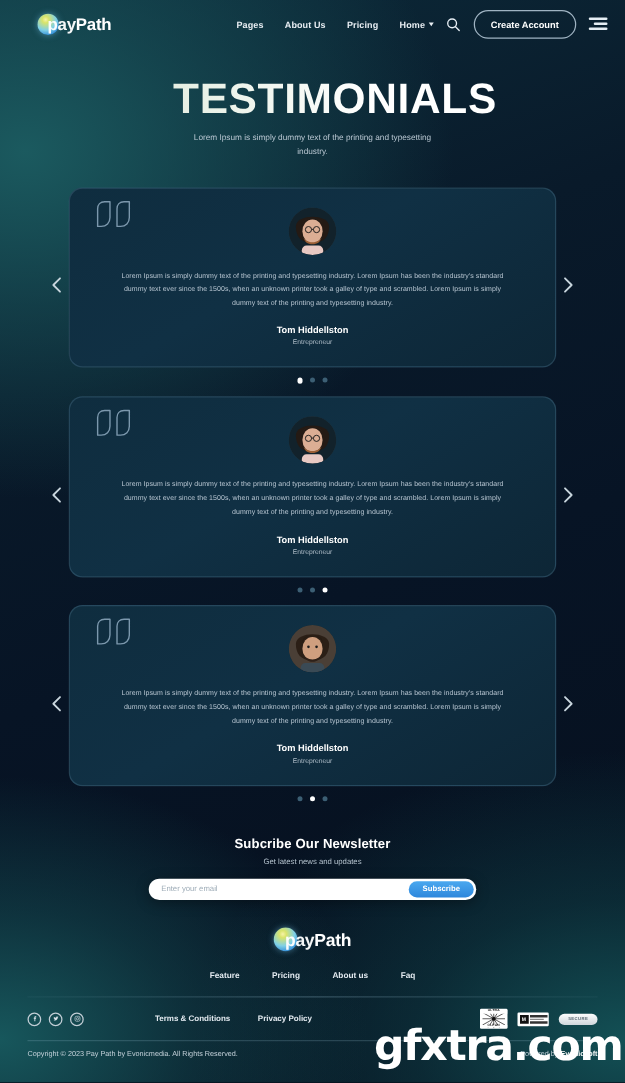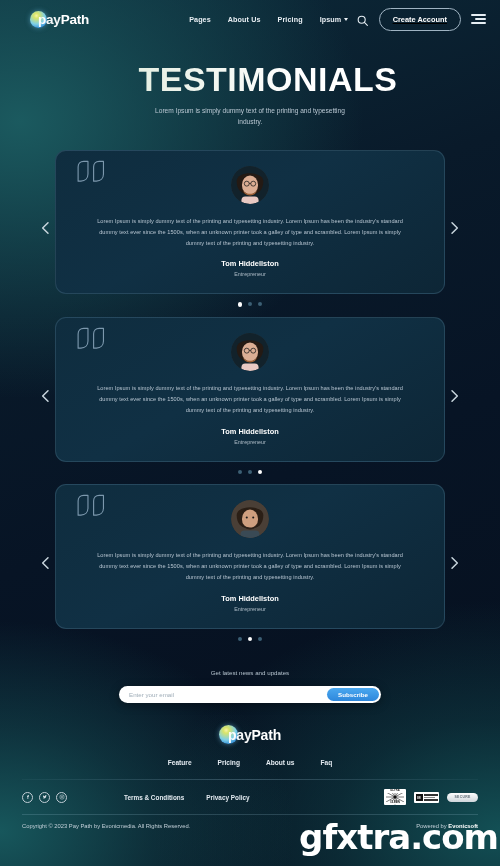--- a/index.html
+++ b/index.html
@@ -53,21 +53,21 @@
     font-size: 7.2px; font-weight: 700; color: #e8eef3;
     letter-spacing: 0.1px; white-space: nowrap;
     display: flex; align-items: center; gap: 3px;
   }
   .caret {
     width: 0; height: 0;
     border-left: 2.6px solid transparent;
     border-right: 2.6px solid transparent;
     border-top: 3.2px solid #e8eef3;
   }
-  .nav-right { margin-left: auto; display: flex; align-items: center; gap: 10px; text-decoration: underline; }
+  .nav-right { margin-left: auto; display: flex; align-items: center; gap: 10px; }
   .search-ico { width: 13px; height: 13px; display: block; }
   .cta {
     border: 1px solid #9fb3c2;
     border-radius: 20px;
     padding: 6px 13px;
     font-size: 7.4px; font-weight: 700; color: #ffffff;
     white-space: nowrap;
   }
   .burger { display: flex; flex-direction: column; gap: 2.5px; width: 15px; }
   .burger span { height: 1.6px; background: #e6eef4; border-radius: 2px; display: block; }
@@ -256,21 +256,21 @@
       <div class="nav-link">
           <span>Pages</span>
         </div>
       <div class="nav-link">
           <span>About Us</span>
         </div>
       <div class="nav-link">
           <span>Pricing</span>
         </div>
       <div class="nav-link">
-          <span>Ipsum</span>
+          <span>Home</span>
           <span class="caret"></span>
         </div>
     </div>
 
     <div class="nav-right">
       <span class="search-ico">
         <svg viewBox="0 0 24 24" fill="none" stroke="#e6eef4" stroke-width="2">
             <circle cx="10.5" cy="10.5" r="6.5"></circle>
             <line x1="15.5" y1="15.5" x2="21" y2="21" stroke-linecap="round"></line>
           </svg>
@@ -432,20 +432,21 @@
       </div>
       <div class="dots">
         <span class="dot"></span>
         <span class="dot active"></span>
         <span class="dot"></span>
       </div>
     </div>
   </div>
 
   <div class="newsletter">
+    <h3>Subcribe Our Newsletter</h3>
     <div class="sub">Get latest news and updates</div>
     <div class="subscribe-row">
       <input type="text" placeholder="Enter your email" style="">
       <button class="sub-btn">Subscribe</button>
     </div>
   </div>
 
   <div class="footer">
     <div class="footer-brand">
       <span class="brand-mark"></span>

